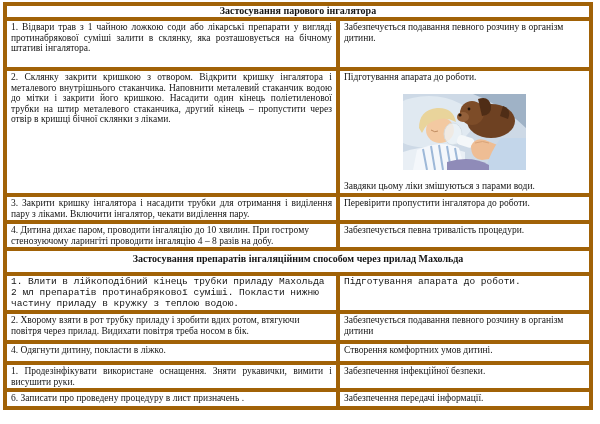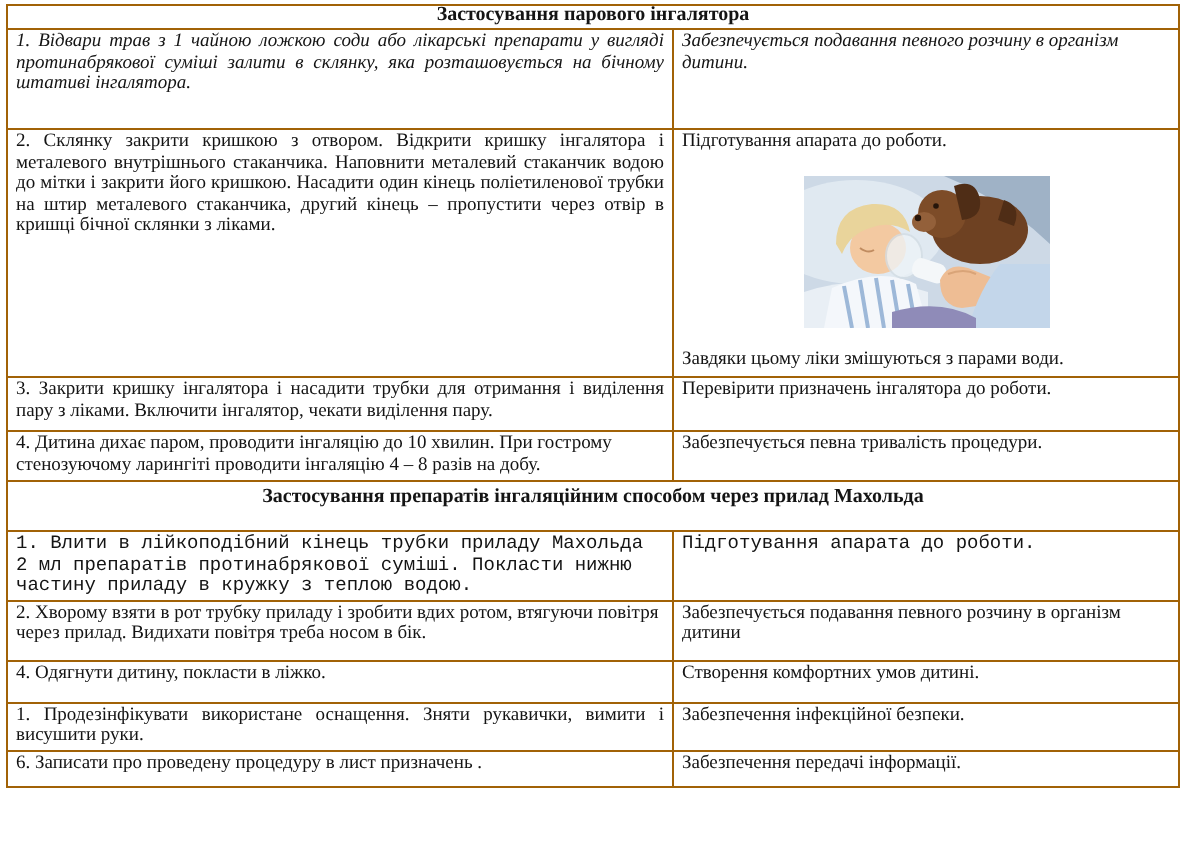--- a/index.html
+++ b/index.html
@@ -11,39 +11,39 @@
     font-family: "Liberation Serif", serif;
     color: #141414;
   }
   table.page-table {
     position: absolute; left: 3px; top: 2px;
     width: 586px;
     border-collapse: collapse;
     table-layout: fixed;
   }
   td {
-    border: 1px solid #a16207;
+    border: 4px solid #a16207;
     vertical-align: top;
     padding: 1px 4px 1px 4px;
     font-size: 9.5px;
     line-height: 10.6px;
     overflow: hidden;
   }
   td.hdr {
     font-weight: bold;
     text-align: center;
     font-size: 10px;
     line-height: 10px;
     padding: 0 0 1px 0;
     vertical-align: top;
   }
   td.hdr2 { padding-top: 3px; }
   td.just { text-align: justify; }
   tr.h-hdr1 { height: 11px; }
-  tr.h-r1   { height: 50px; font-style: italic; }
+  tr.h-r1   { height: 50px; }
   tr.h-r2   { height: 124px; }
   tr.h-r3   { height: 27px; margin-top: 24px; }
   tr.h-r4   { height: 25px; margin-left: 47px; }
   tr.h-hdr2 { height: 25px; }
   tr.h-s1   { height: 34px; font-family: Liberation Mono, monospace; }
   tr.h-s2   { height: 30px; }
   tr.h-s3   { height: 21px; }
   tr.h-s4   { height: 21px; }
   tr.h-s5   { height: 23px; }
   tr.h-s6   { height: 18px; }
@@ -120,21 +120,21 @@
             <path d="M98 44 H123 V76 H82 Q88 56 98 44 Z" fill="#c3d6ea"></path>
             <path d="M44 68 Q68 61 86 71 L86 76 L44 76 Z" fill="#8f8bb8"></path>
           </svg>
           <div>Завдяки цьому ліки змішуються з парами води.</div>
         </div>
       </td>
     </tr>
 
     <tr class="h-r3">
       <td class="just">3.  Закрити кришку інгалятора і насадити трубки для отримання і виділення пару з ліками. Включити інгалятор, чекати виділення пару.</td>
-      <td>Перевірити призначень інгалятора до роботи.</td>
+      <td>Перевірити пропустити інгалятора до роботи.</td>
     </tr>
 
     <tr class="h-r4">
       <td>4.  Дитина дихає паром, проводити інгаляцію до 10 хвилин. При гострому стенозуючому ларингіті проводити інгаляцію 4 – 8 разів на добу.</td>
       <td>Забезпечується певна тривалість процедури.</td>
     </tr>
 
     <tr class="h-hdr2">
       <td colspan="2" class="hdr hdr2">Застосування препаратів інгаляційним способом через прилад Махольда</td>
     </tr>

